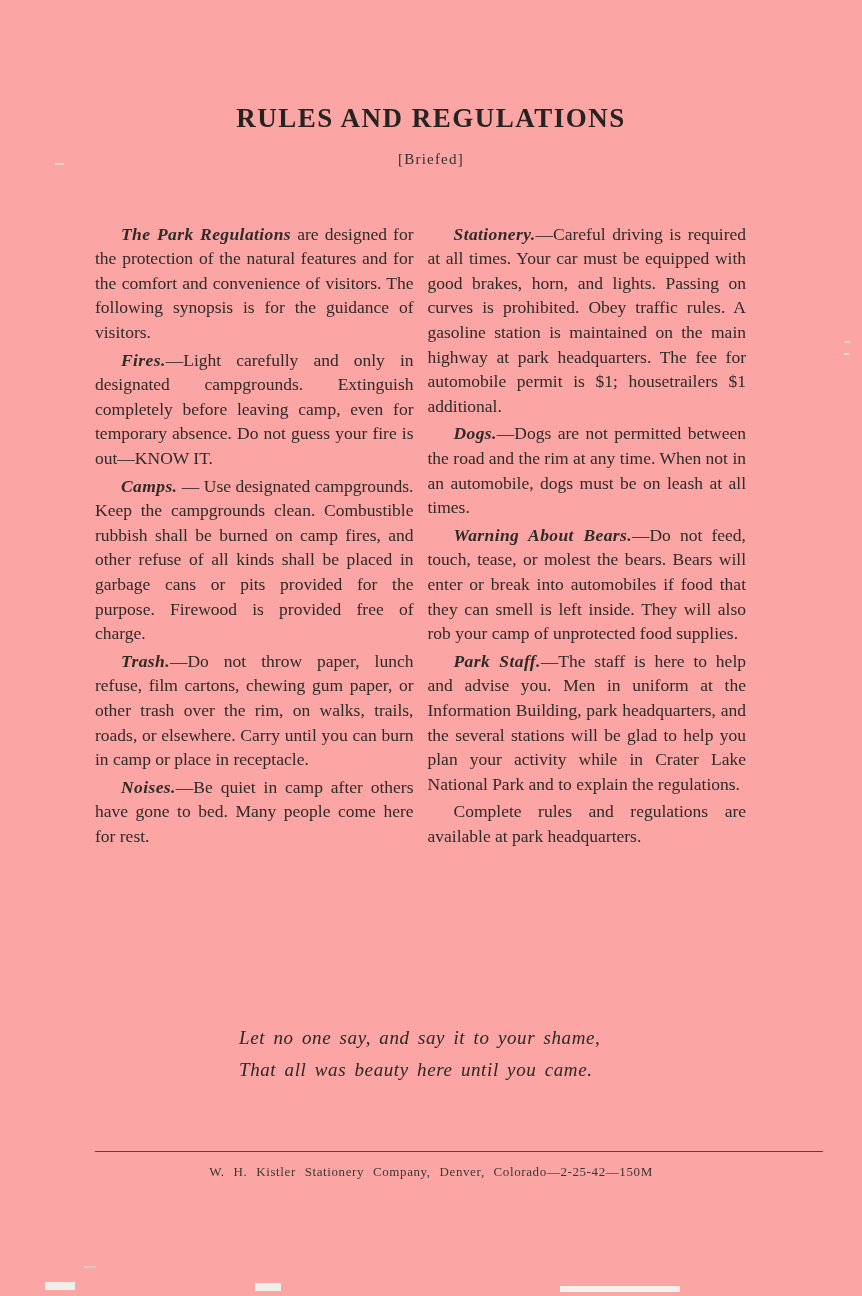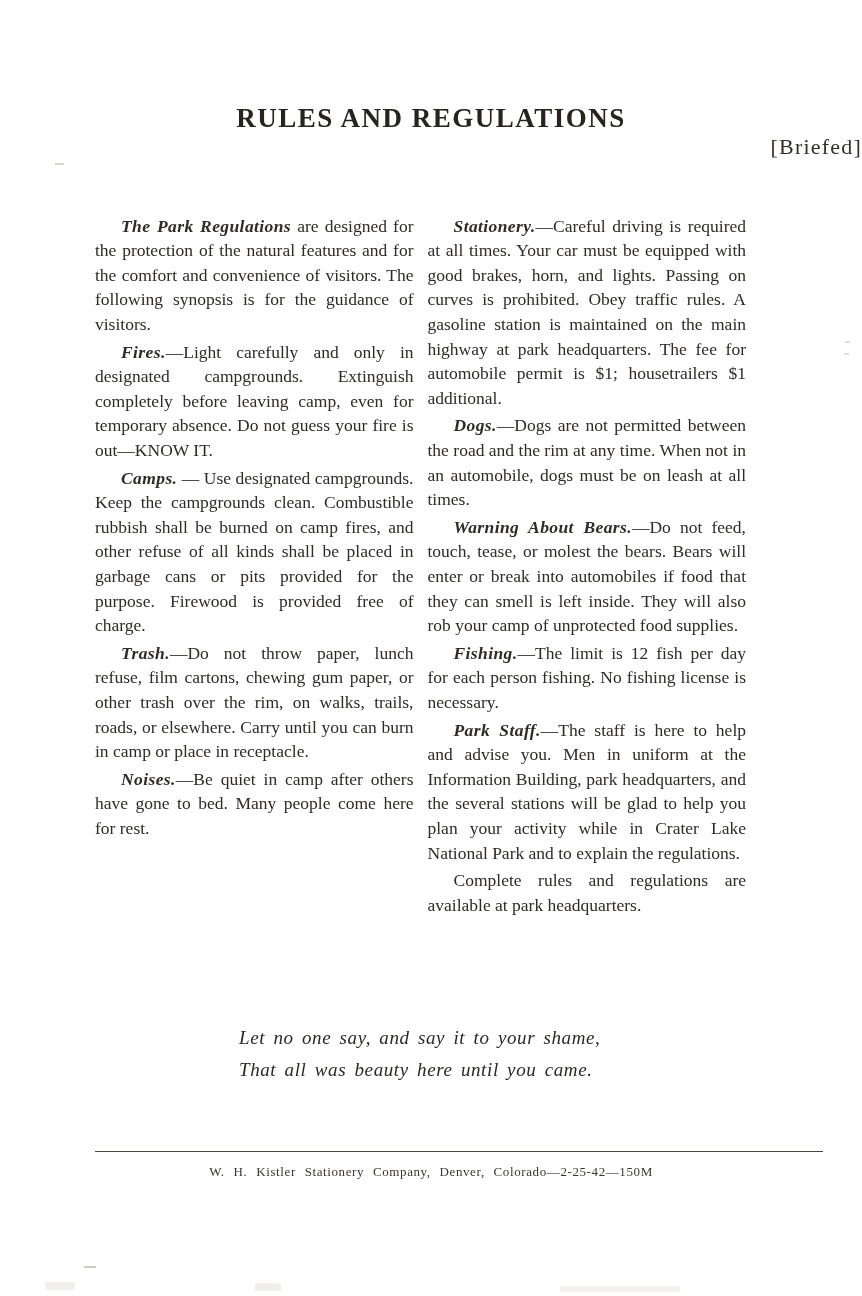--- a/index.html
+++ b/index.html
@@ -4,36 +4,37 @@
 <style>
   html, body { margin: 0; padding: 0; }
   body {
     width: 862px; height: 1296px;
     background: #e9e7e2;
     font-family: "Liberation Serif", serif;
   }
   .page {
     position: relative;
     width: 862px; height: 1296px;
-    background: #ffffff;
+    background: #fca5a5;
     color: #2e2b28;
     overflow: hidden;
   }
   .title {
     padding-top: 104px;
     text-align: center;
     font-size: 27px;
     font-weight: bold;
     letter-spacing: 1.5px;
     color: #262320;
     line-height: 1.1;
   }
   .subtitle {
-    text-align: right;
-    font-size: 22px;
+    margin-top: 17px;
+    text-align: center;
+    font-size: 15px;
     letter-spacing: 1.2px;
     color: #33302c;
   }
   .columns {
     display: flex;
     gap: 14px;
     margin: 54px 116px 0 95px;
   }
   .col {
     width: 332px;
@@ -103,21 +104,20 @@
       <p class="para"><span class="lead">Fires.</span><span>—</span><span>Light carefully and only in designated campgrounds. Extinguish completely before leaving camp, even for temporary absence. Do not guess your fire is out—KNOW IT.</span></p>
       <p class="para"><span class="lead">Camps.</span><span> — </span><span>Use designated campgrounds. Keep the campgrounds clean. Combustible rubbish shall be burned on camp fires, and other refuse of all kinds shall be placed in garbage cans or pits provided for the purpose. Firewood is provided free of charge.</span></p>
       <p class="para"><span class="lead">Trash.</span><span>—</span><span>Do not throw paper, lunch refuse, film cartons, chewing gum paper, or other trash over the rim, on walks, trails, roads, or elsewhere. Carry until you can burn in camp or place in receptacle.</span></p>
       <p class="para"><span class="lead">Noises.</span><span>—</span><span>Be quiet in camp after others have gone to bed. Many people come here for rest.</span></p>
     </div>
 
     <div class="col">
       <p class="para"><span class="lead">Stationery.</span><span>—</span><span>Careful driving is required at all times. Your car must be equipped with good brakes, horn, and lights. Passing on curves is prohibited. Obey traffic rules. A gasoline station is maintained on the main highway at park headquarters. The fee for automobile permit is $1; housetrailers $1 additional.</span></p>
       <p class="para"><span class="lead">Dogs.</span><span>—</span><span>Dogs are not permitted between the road and the rim at any time. When not in an automobile, dogs must be on leash at all times.</span></p>
       <p class="para"><span class="lead">Warning About Bears.</span><span>—</span><span>Do not feed, touch, tease, or molest the bears. Bears will enter or break into automobiles if food that they can smell is left inside. They will also rob your camp of unprotected food supplies.</span></p>
-      <p class="para"><span class="lead">Fishing.</span><span>—</span><span>The limit is 12 fish per day for each person fishing. No fishing license is necessary.</span></p>
       <p class="para"><span class="lead">Park Staff.</span><span>—</span><span>The staff is here to help and advise you. Men in uniform at the Information Building, park headquarters, and the several stations will be glad to help you plan your activity while in Crater Lake National Park and to explain the regulations.</span></p>
       <p class="para"><span class="lead"></span><span></span><span>Complete rules and regulations are available at park headquarters.</span></p>
     </div>
 
   </div>
 
   <div class="quote">
     <div>Let no one say, and say it to your shame,</div>
     <div>That all was beauty here until you came.</div>
   </div>

